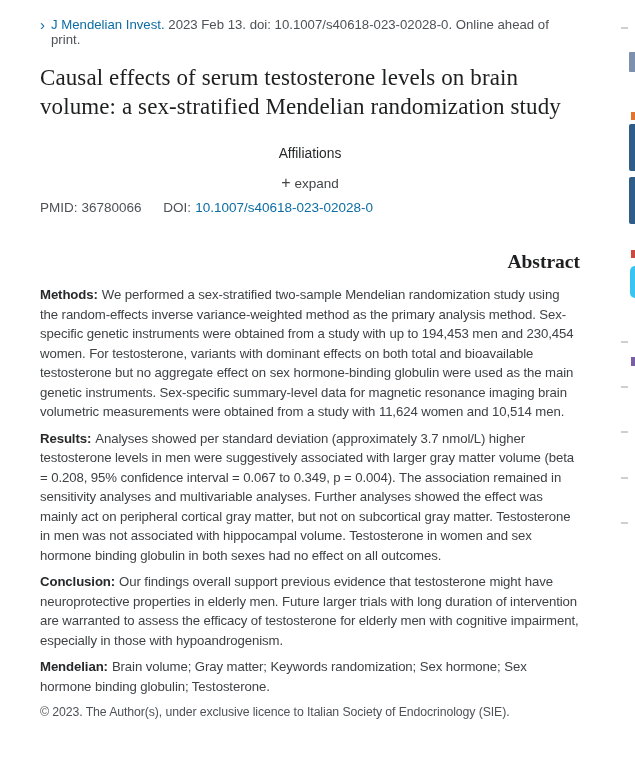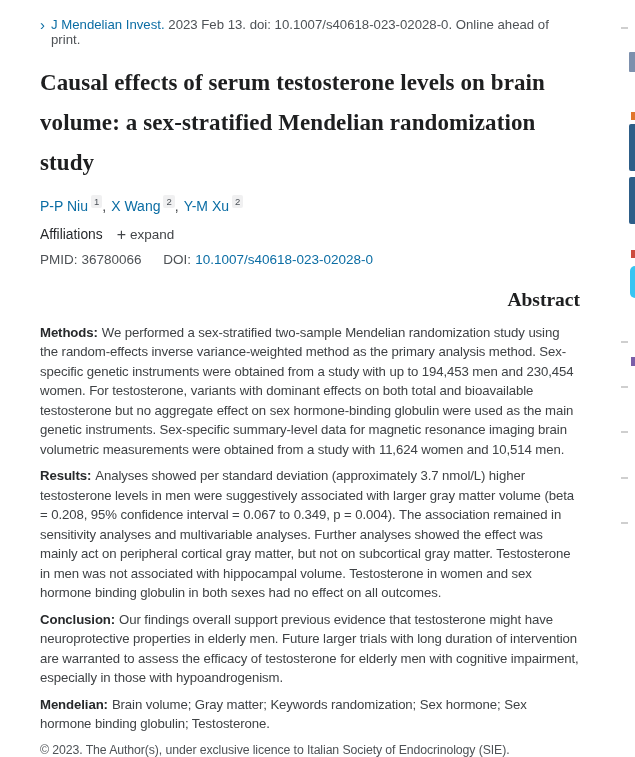--- a/index.html
+++ b/index.html
@@ -45,25 +45,25 @@
     font-size:15px;
     line-height:1;
     position:relative;
     top:1px;
   }
   a{color:var(--link,#0b6da4);text-decoration:none;cursor:pointer;}
   
   .title{
     font-family:"Liberation Serif","DejaVu Serif",serif;
     font-size:23px;
-    line-height:40px;
-    font-weight:700;
+    line-height:29px;
+    font-weight:400;
     color:var(--heading-text,#1e1f20);
     letter-spacing:.1px;
-    margin-bottom:13px;
+    margin-bottom:25px;
   }
   
   .authors{
     font-size:14px;
     color:var(--body-text);
     margin-bottom:13px;
   }
   .authors a{margin-right:1px;}
   .affil-sup{
     font-size:9.5px;
@@ -76,37 +76,38 @@
   }
   .author-sep{margin-right:5px;color:var(--body-text);}
   
   .affil-row{
     display:flex;
     align-items:center;
     gap:14px;
     font-size:13.8px;
     color:var(--label-text,#27292b);
     margin-bottom:9px;
+    flex-direction:column;
   }
   .expand-btn{
     display:inline-flex;
     align-items:center;
     gap:4px;
     background:none;border:none;
     font-family:inherit;
     font-size:13.5px;
     color:#424548;
     cursor:pointer;
   }
   .expand-btn .plus{font-size:16px;line-height:1;font-weight:400;}
   
   .ids-row{
     font-size:13.5px;
     color:var(--muted-text,#4e5256);
-    margin-bottom:22px;
+    margin-bottom:36px;
   }
   .ids-row .id-group{margin-right:18px;}
   .ids-row .id-label{margin-right:4px;}
   .ids-row .id-value{color:var(--muted-text);}
   
   .section-heading{
     font-family:"Liberation Serif","DejaVu Serif",serif;
     font-size:19.5px;
     font-weight:700;
     color:var(--heading-text,#1e1f20);
@@ -153,23 +154,20 @@
   <div class="breadcrumb">
     <span class="crumb-chevron">›</span>
     <span>
       <a>J Mendelian Invest.</a>
       <span>2023 Feb 13. doi: 10.1007/s40618-023-02028-0. Online ahead of print.</span>
     </span>
   </div>
 
   <h1 class="title">Causal effects of serum testosterone levels on brain volume: a sex-stratified Mendelian randomization study</h1>
 
-  <div class="authors">
-    <a>P-P Niu</a><sup class="affil-sup">1</sup><span class="author-sep">,</span><a>X Wang</a><sup class="affil-sup">2</sup><span class="author-sep">,</span><a>Y-M Xu</a><sup class="affil-sup">2</sup>
-  </div>
 
   <div class="affil-row">
     <span>Affiliations</span>
     <button class="expand-btn">
       <span class="plus">+</span>
       <span>expand</span>
     </button>
   </div>
 
   <div class="ids-row">

